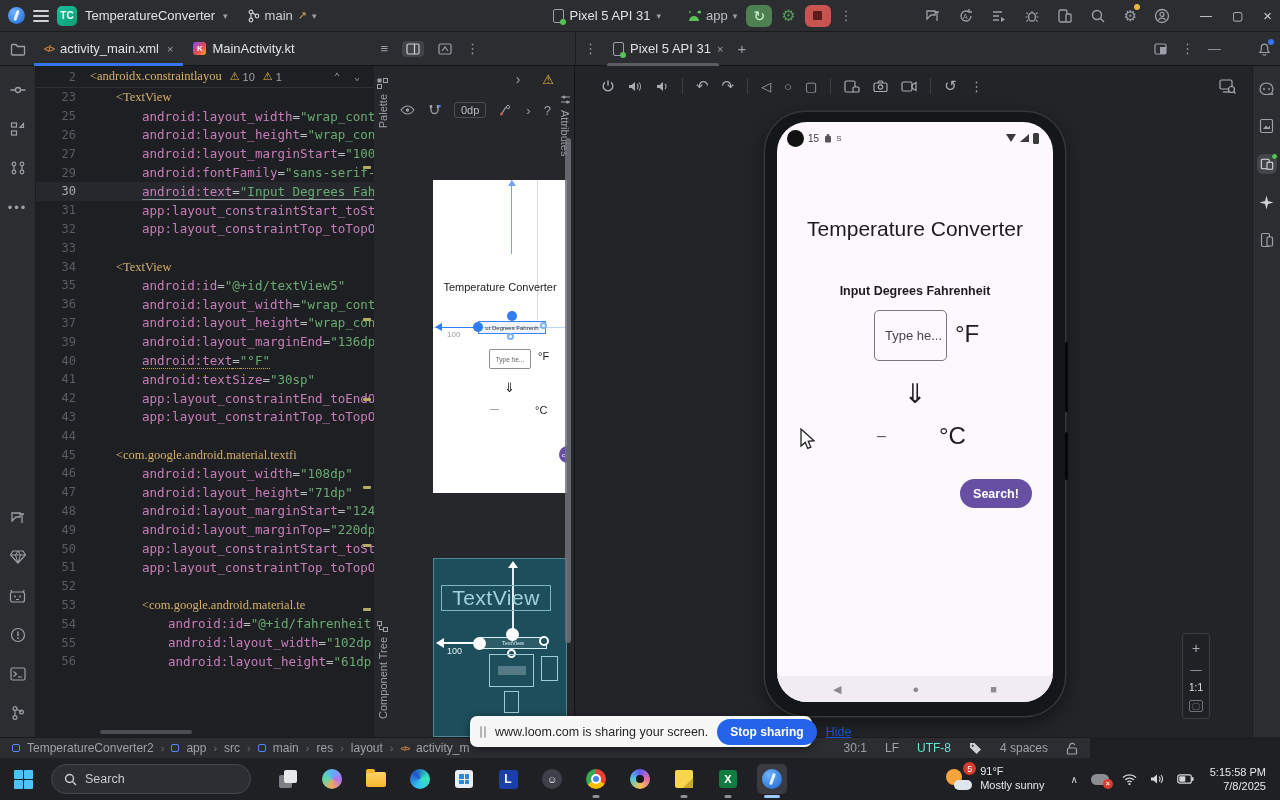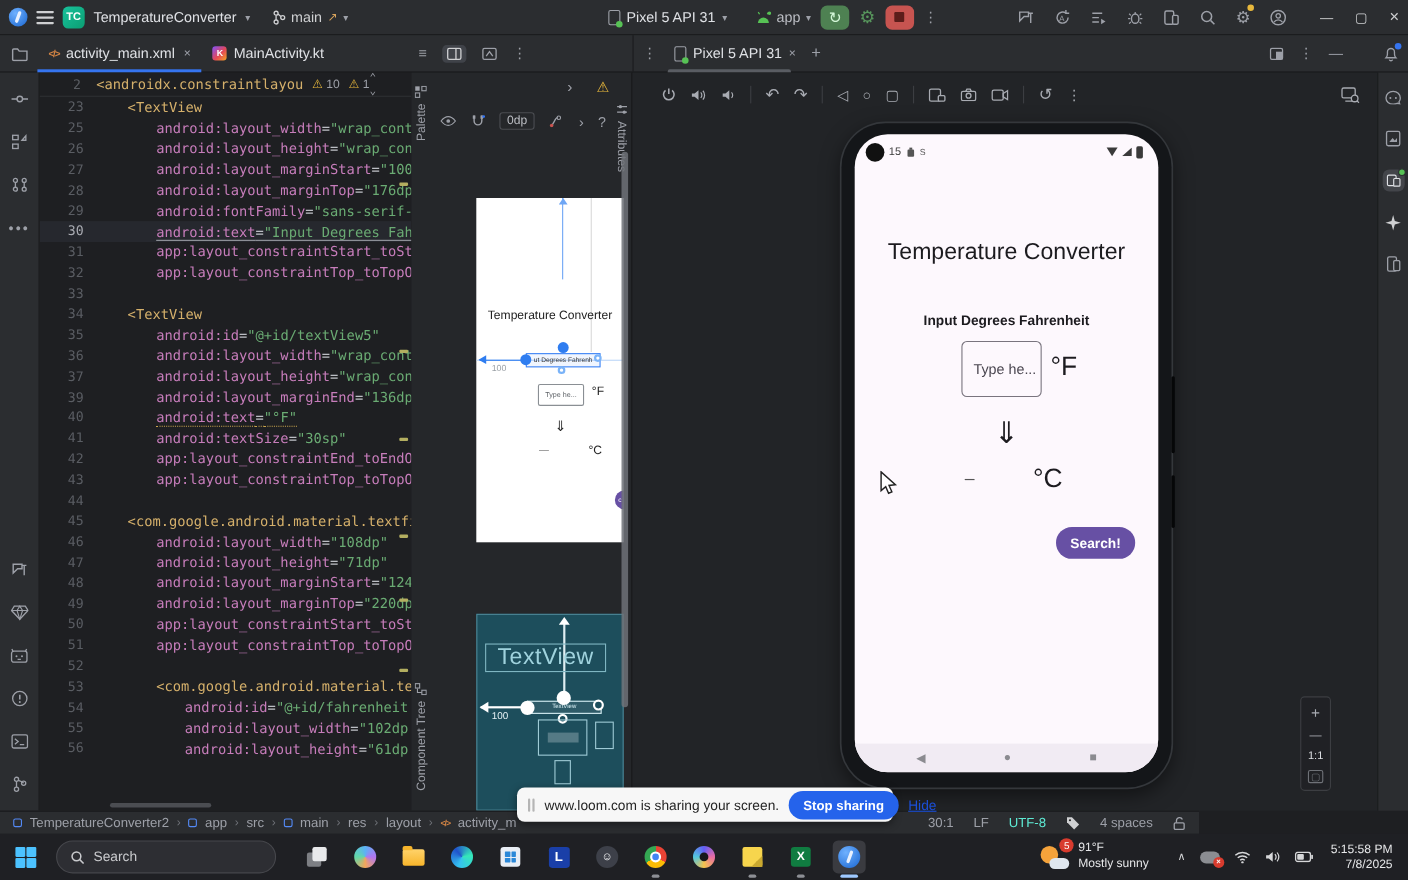--- a/index.html
+++ b/index.html
@@ -63,21 +63,21 @@
   .sticky .g{width:54px;text-align:right;padding-right:14px;color:#5a5d63;font-size:12px;}
   .sticky .tk-tag{white-space:pre;}
   .warnchip{display:flex;align-items:center;gap:3px;color:#9da0a8;font-size:11px;font-family:"Liberation Sans",sans-serif;margin-left:8px;}
   .warnchip .tri{color:#e8b83c;font-size:11px;}
   .sticky .chevs{margin-left:auto;padding-right:10px;color:#9da0a8;font-size:10px;letter-spacing:4px;}
   .cl{display:flex;height:18.8px;align-items:center;font-size:12.5px;}
   .cl .g{width:54px;flex:0 0 54px;text-align:right;padding-right:14px;color:#5a5d63;font-size:12px;}
   .cl.cur{background:#26282e;}
   .cl.cur .g{color:#a9abb2;}
   .ct{white-space:pre;}
-  .tk-tag{color:#d5b06b;} .tk-attr{color:#c77dbb;} .tk-eq{color:#bcbec4;} .tk-val{color:#6aab73;}
+  .tk-tag{color:#d5b06b;font-family:Liberation Serif, serif;} .tk-attr{color:#c77dbb;} .tk-eq{color:#bcbec4;} .tk-val{color:#6aab73;}
   .ul span{border-bottom:1px solid #989ba2;}
   .sq span{border-bottom:1px dotted #c8a44d;}
   .estripe{position:absolute;right:3px;width:8px;height:3px;background:#b3ae60;border-radius:1px;}
   .hscroll{position:absolute;bottom:3px;left:64px;width:92px;height:4px;background:#4b4d52;border-radius:2px;}
 
   
   .design{width:201px;background:#25272a;position:relative;border-right:1px solid #141517;}
   .vtab{position:absolute;left:0;width:17px;display:flex;flex-direction:column;align-items:center;gap:5px;color:#9da0a8;font-size:11px;}
   .vtab .vtxt{writing-mode:vertical-rl;transform:rotate(180deg);}
   .attrs-vtab{position:absolute;right:1px;top:28px;width:16px;color:#9da0a8;font-size:11px;display:flex;flex-direction:column;align-items:center;gap:5px;}
@@ -470,24 +470,20 @@
           </div>
           <div class="cl">
             <span class="g">26</span>
             <span class="ct" style="padding-left: 52px;"><span class="tk-attr">android:layout_height</span><span class="tk-eq">=</span><span class="tk-val">"wrap_con</span></span>
           </div>
           <div class="cl">
             <span class="g">27</span>
             <span class="ct" style="padding-left: 52px;"><span class="tk-attr">android:layout_marginStart</span><span class="tk-eq">=</span><span class="tk-val">"100</span></span>
           </div>
           <div class="cl">
-            <span class="g">28</span>
-            <span class="ct" style="padding-left: 52px;"><span class="tk-attr">android:layout_marginTop</span><span class="tk-eq">=</span><span class="tk-val">"176dp</span></span>
-          </div>
-          <div class="cl">
             <span class="g">29</span>
             <span class="ct" style="padding-left: 52px;"><span class="tk-attr">android:fontFamily</span><span class="tk-eq">=</span><span class="tk-val">"sans-serif-</span></span>
           </div>
           <div class="cl cur">
             <span class="g">30</span>
             <span class="ct ul" style="padding-left: 52px;"><span class="tk-attr">android:text</span><span class="tk-eq">=</span><span class="tk-val">"Input Degrees Fah</span></span>
           </div>
           <div class="cl">
             <span class="g">31</span>
             <span class="ct" style="padding-left: 52px;"><span class="tk-attr">app:layout_constraintStart_toSt</span></span>

